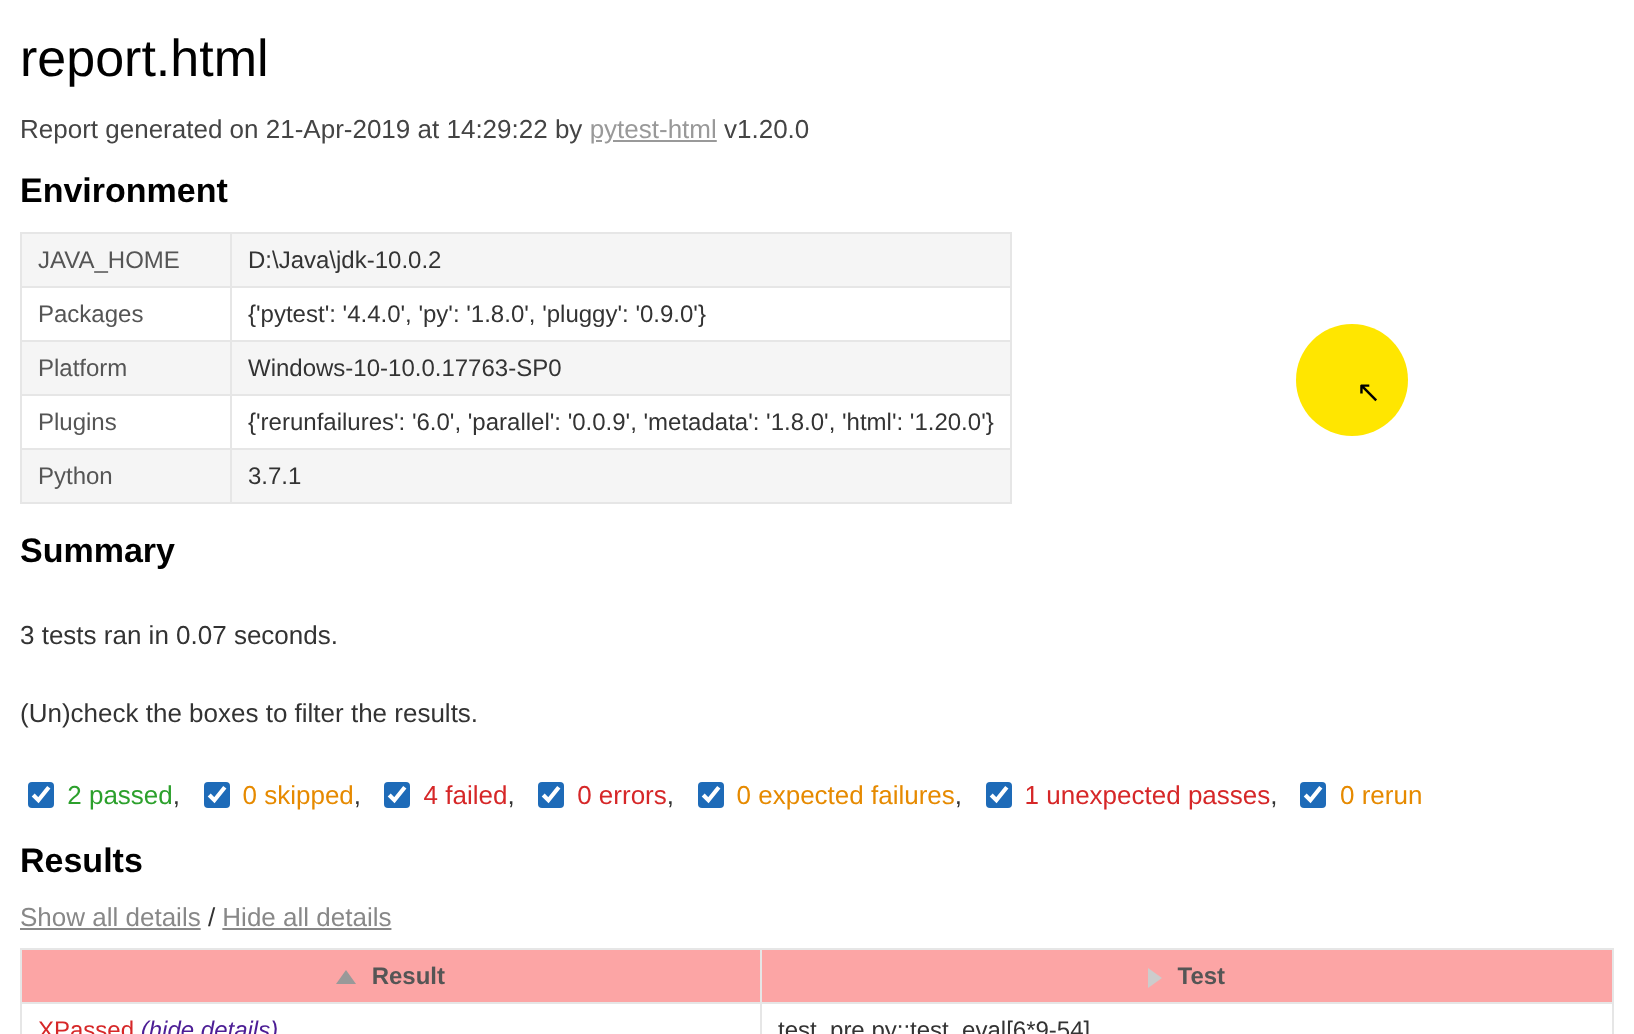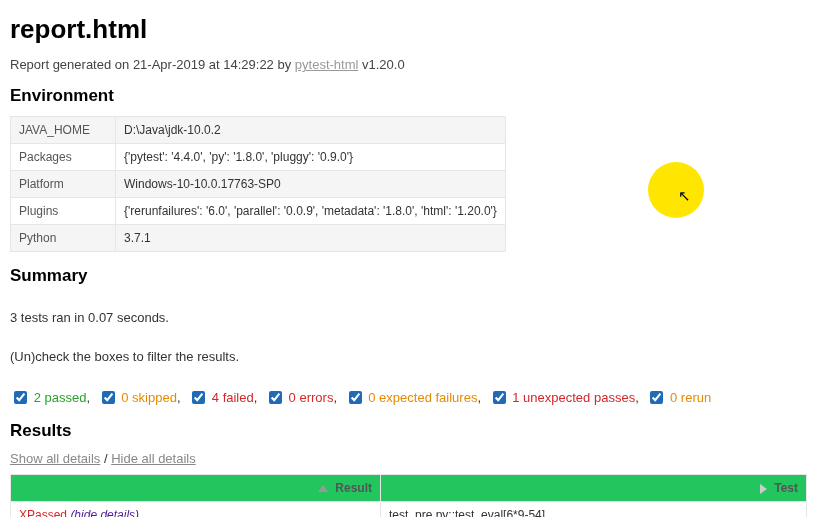--- a/index.html
+++ b/index.html
@@ -1,17 +1,17 @@
 <!DOCTYPE html>
 <html><head>
 <meta charset="utf-8">
 <style>
   html,body{margin:0;padding:0;font-family:Arial,Helvetica,sans-serif;background:#fff;color:#333;font-size:13px;width:817px}
   .page{padding:10px 10px 0 10px;position:relative}
-  h1{font-size:26px;font-weight:bold;margin:4px 0 12px 0;color:#000}
+  h1{font-size:26px;font-weight:normal;margin:4px 0 12px 0;color:#000}
   h2{font-size:17px;font-weight:bold;margin:14px 0 10px 0;color:#000}
   a{color:#999;text-decoration:underline}
   .gen-line{color:#444;margin-bottom:6px}
   table.env{border-collapse:collapse;width:496px;margin-top:4px}
   table.env td{border:1px solid #e6e6e6;padding:6px 8px;font-size:12px}
   table.env tr td:first-child{width:88px;color:#555}
   table.env tr:nth-child(odd){background:#f5f5f5}
   table.env tr:nth-child(even){background:#fff}
   .summary-line{margin:24px 0;color:#333}
   .filters{margin:8px 0 2px 0}
@@ -20,21 +20,21 @@
   .skipped{color:#e68a00}
   .failed{color:#d62728}
   .errors{color:#d62728}
   .xfail{color:#e68a00}
   .xpass{color:#d62728}
   .rerun{color:#e68a00}
   input[type=checkbox]{accent-color:#1e6bb8;vertical-align:-2px}
   .toggle-links{margin:8px 0}
   .toggle-links a{color:#888}
   table.results{border-collapse:collapse;width:100%;margin-top:4px}
-  table.results th{background:#22c55e;border:1px solid #e6e6e6;padding:6px 8px;text-align:right;color:#555;font-weight:bold;font-size:12px}
+  table.results th{background:#fca5a5;border:1px solid #e6e6e6;padding:6px 8px;text-align:center;color:#555;font-weight:bold;font-size:12px}
   table.results td{border:1px solid #e6e6e6;padding:6px 8px;font-size:12px}
   .sort-arrow{display:inline-block;width:0;height:0;margin-right:4px;vertical-align:middle}
   .sort-arrow.up{border-left:5px solid transparent;border-right:5px solid transparent;border-bottom:7px solid #999}
   .sort-arrow.right{border-top:5px solid transparent;border-bottom:5px solid transparent;border-left:7px solid #ccc}
   .hide-d{color:#4c1d95;font-style:italic}
   .logbox{border:1px solid #e6e6e6;background:#f7f7f7;padding:10px;font-family:"Courier New",monospace;font-size:12px;color:#666;margin-top:0}
   .cursor-bubble{position:absolute;width:56px;height:56px;border-radius:50%;background:#ffe600;left:648px;top:162px;pointer-events:none}
   .cursor-arrow{position:absolute;left:678px;top:187px;font-size:15px;color:#000;pointer-events:none}
   .watermark{position:absolute;right:8px;bottom:6px;color:#bbb;font-size:14px;letter-spacing:.5px}
 </style>

